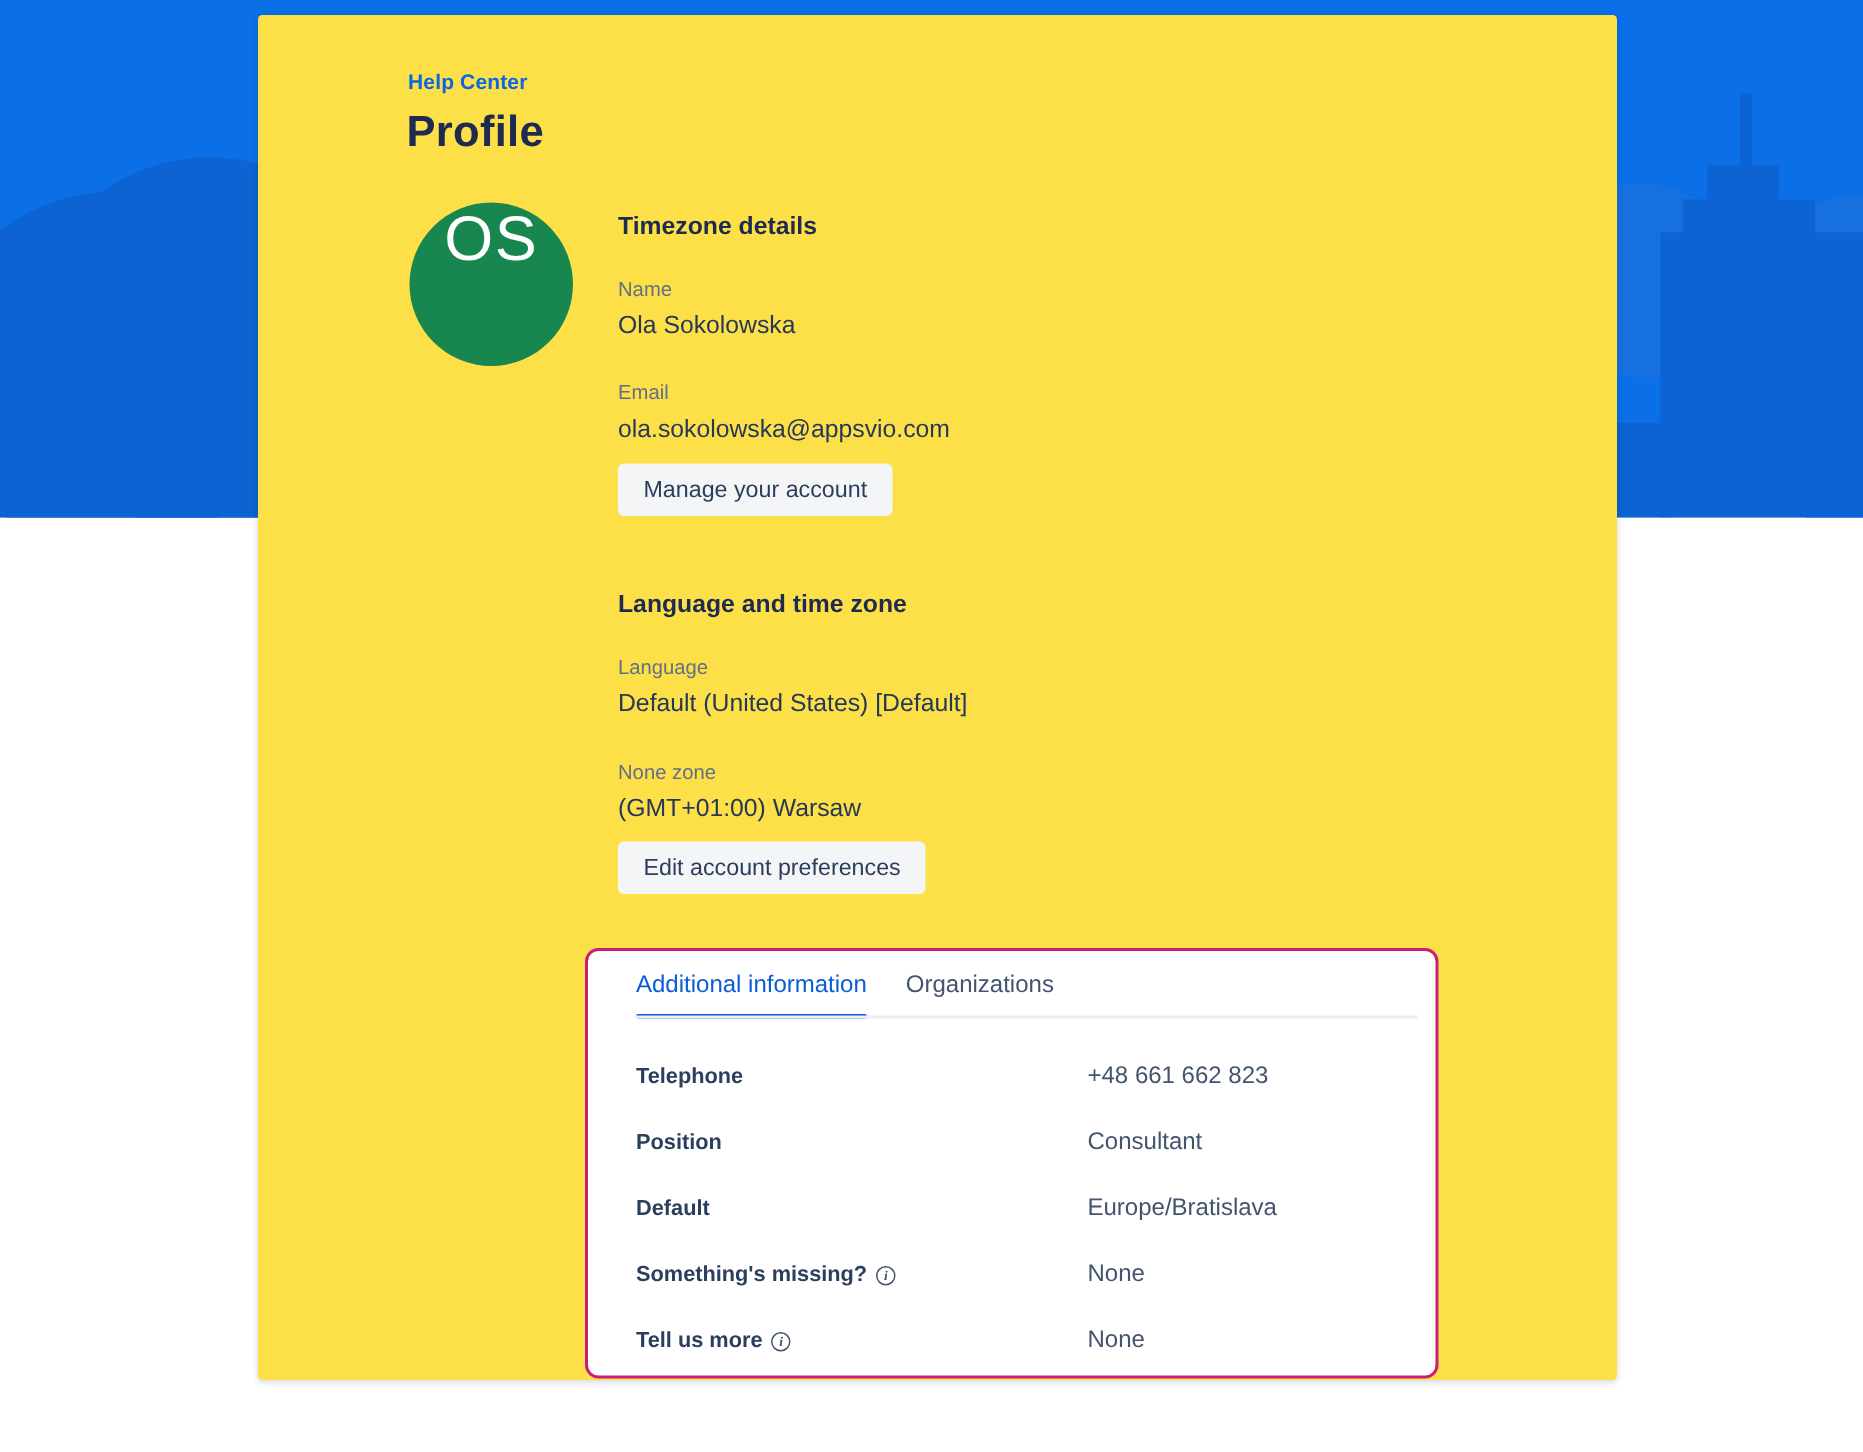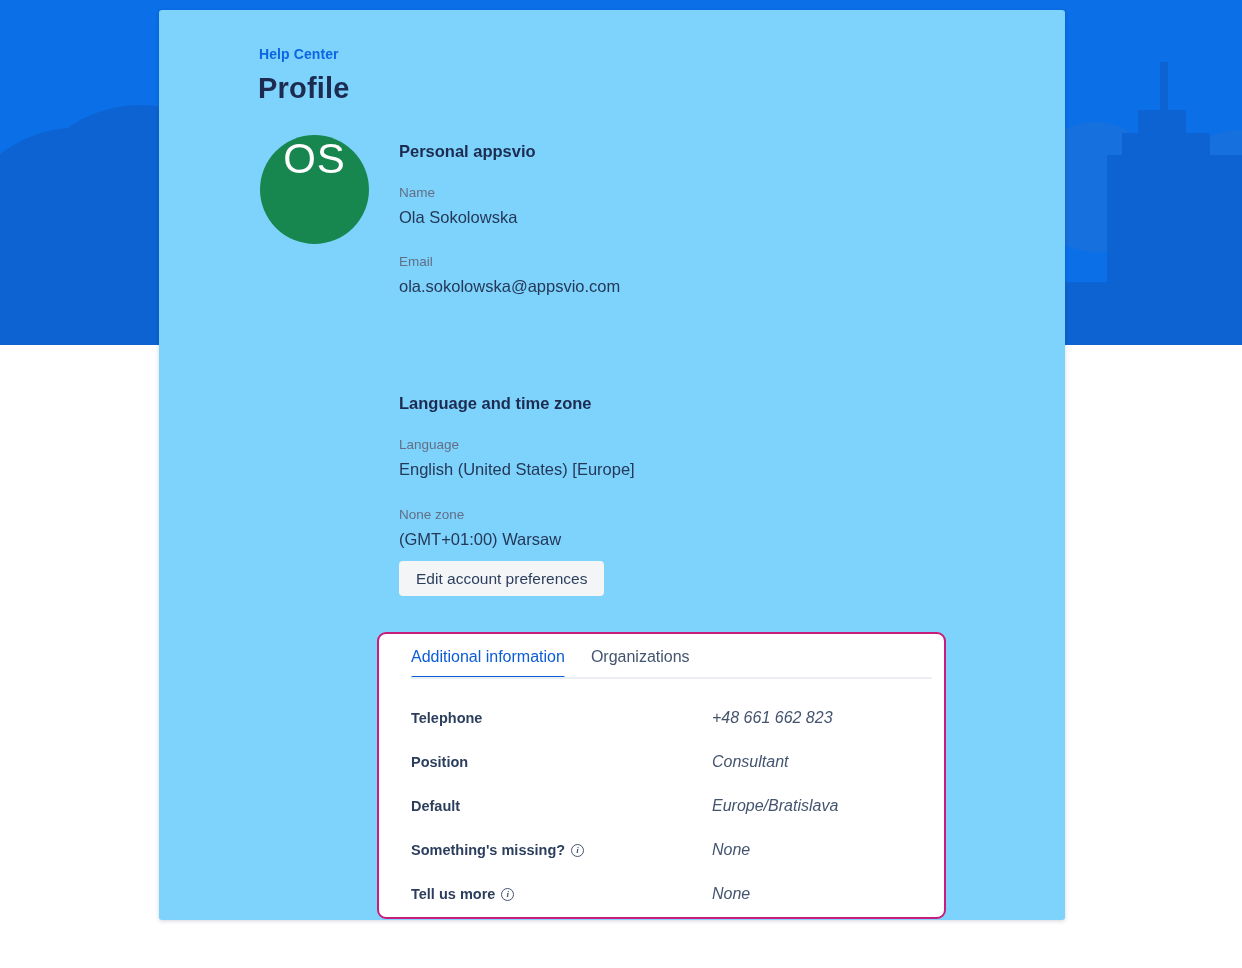--- a/index.html
+++ b/index.html
@@ -17,22 +17,22 @@
     position: absolute; left: 0; top: 0; width: 1242px; height: 345px;
     background: #0B6FE8; overflow: hidden;
   }
   .shape { position: absolute; }
   .cloud { border-radius: 50%; background: #0D63D1; }
   .cloud-light { border-radius: 50%; background: #1670DD; }
   .bldg { background: #0D63D1; }
 
   
   .card {
-    position: absolute; left: 159px; top: 10px; width: 906px; height: 910px;
-    background: #7dd3fc; border-radius: 3px;
+    position: absolute; left: 172px; top: 10px; width: 906px; height: 910px;
+    background: #fde047; border-radius: 3px;
     box-shadow: 0 1px 4px rgba(9,30,66,0.18);
   }
 
   .breadcrumb {
     position: absolute; left: 100px; top: 36px;
     font-size: 14px; font-weight: 700; color: #0C66E4; cursor: pointer;
     letter-spacing: 0.1px;
   }
   .page-title {
     position: absolute; left: 99px; top: 62px;
@@ -92,21 +92,21 @@
   }
 
   .rows { position: absolute; left: 32px; top: 62px; right: 12px; }
   .row { position: relative; height: 44px; display: flex; align-items: center; text-align: right; }
   .row-label {
     font-size: 14.5px; font-weight: 700; color: #2C3E5D;
     display: inline-flex; align-items: center; gap: 6px;
   }
   .row-value {
     position: absolute; left: 301px;
-    font-size: 16px; font-weight: 400; color: #44546F; font-style: italic;
+    font-size: 16px; font-weight: 400; color: #44546F;
   }
   .info-icon {
     width: 13px; height: 13px; border: 1.3px solid #44546F; border-radius: 50%;
     display: inline-flex; align-items: center; justify-content: center;
     font-size: 9px; font-weight: 700; color: #44546F; cursor: pointer;
     font-family: "Liberation Serif", serif; font-style: italic;
   }
 </style>
 </head>
 <body>
@@ -131,33 +131,34 @@
 
   <div class="card">
 
     <a class="breadcrumb">Help Center</a>
     <h1 class="page-title">Profile</h1>
 
     <div class="avatar">
       <span>OS</span>
     </div>
 
-    <h2 class="section-heading h-personal">Personal appsvio</h2>
+    <h2 class="section-heading h-personal">Timezone details</h2>
 
     <div class="field-label" style="top:175px;">Name</div>
     <div class="field-value" style="top:198px;">Ola Sokolowska</div>
 
     <div class="field-label" style="top:244px;">Email</div>
     <div class="field-value" style="top:267px;">ola.sokolowska@appsvio.com</div>
 
+    <button class="btn" style="top:299px;">Manage your account</button>
 
     <h2 class="section-heading h-language">Language and time zone</h2>
 
     <div class="field-label" style="top:427px;text-align:center;">Language</div>
-    <div class="field-value" style="top:450px;">English (United States) [Europe]</div>
+    <div class="field-value" style="top:450px;">Default (United States) [Default]</div>
 
     <div class="field-label" style="top:497px;">None zone</div>
     <div class="field-value" style="top:520px;">(GMT+01:00) Warsaw</div>
 
     <button class="btn" style="top:551px;">Edit account preferences</button>
 
     <div class="addl-panel">
 
       <div class="tabs">
         <div class="tab active">Additional information</div>

